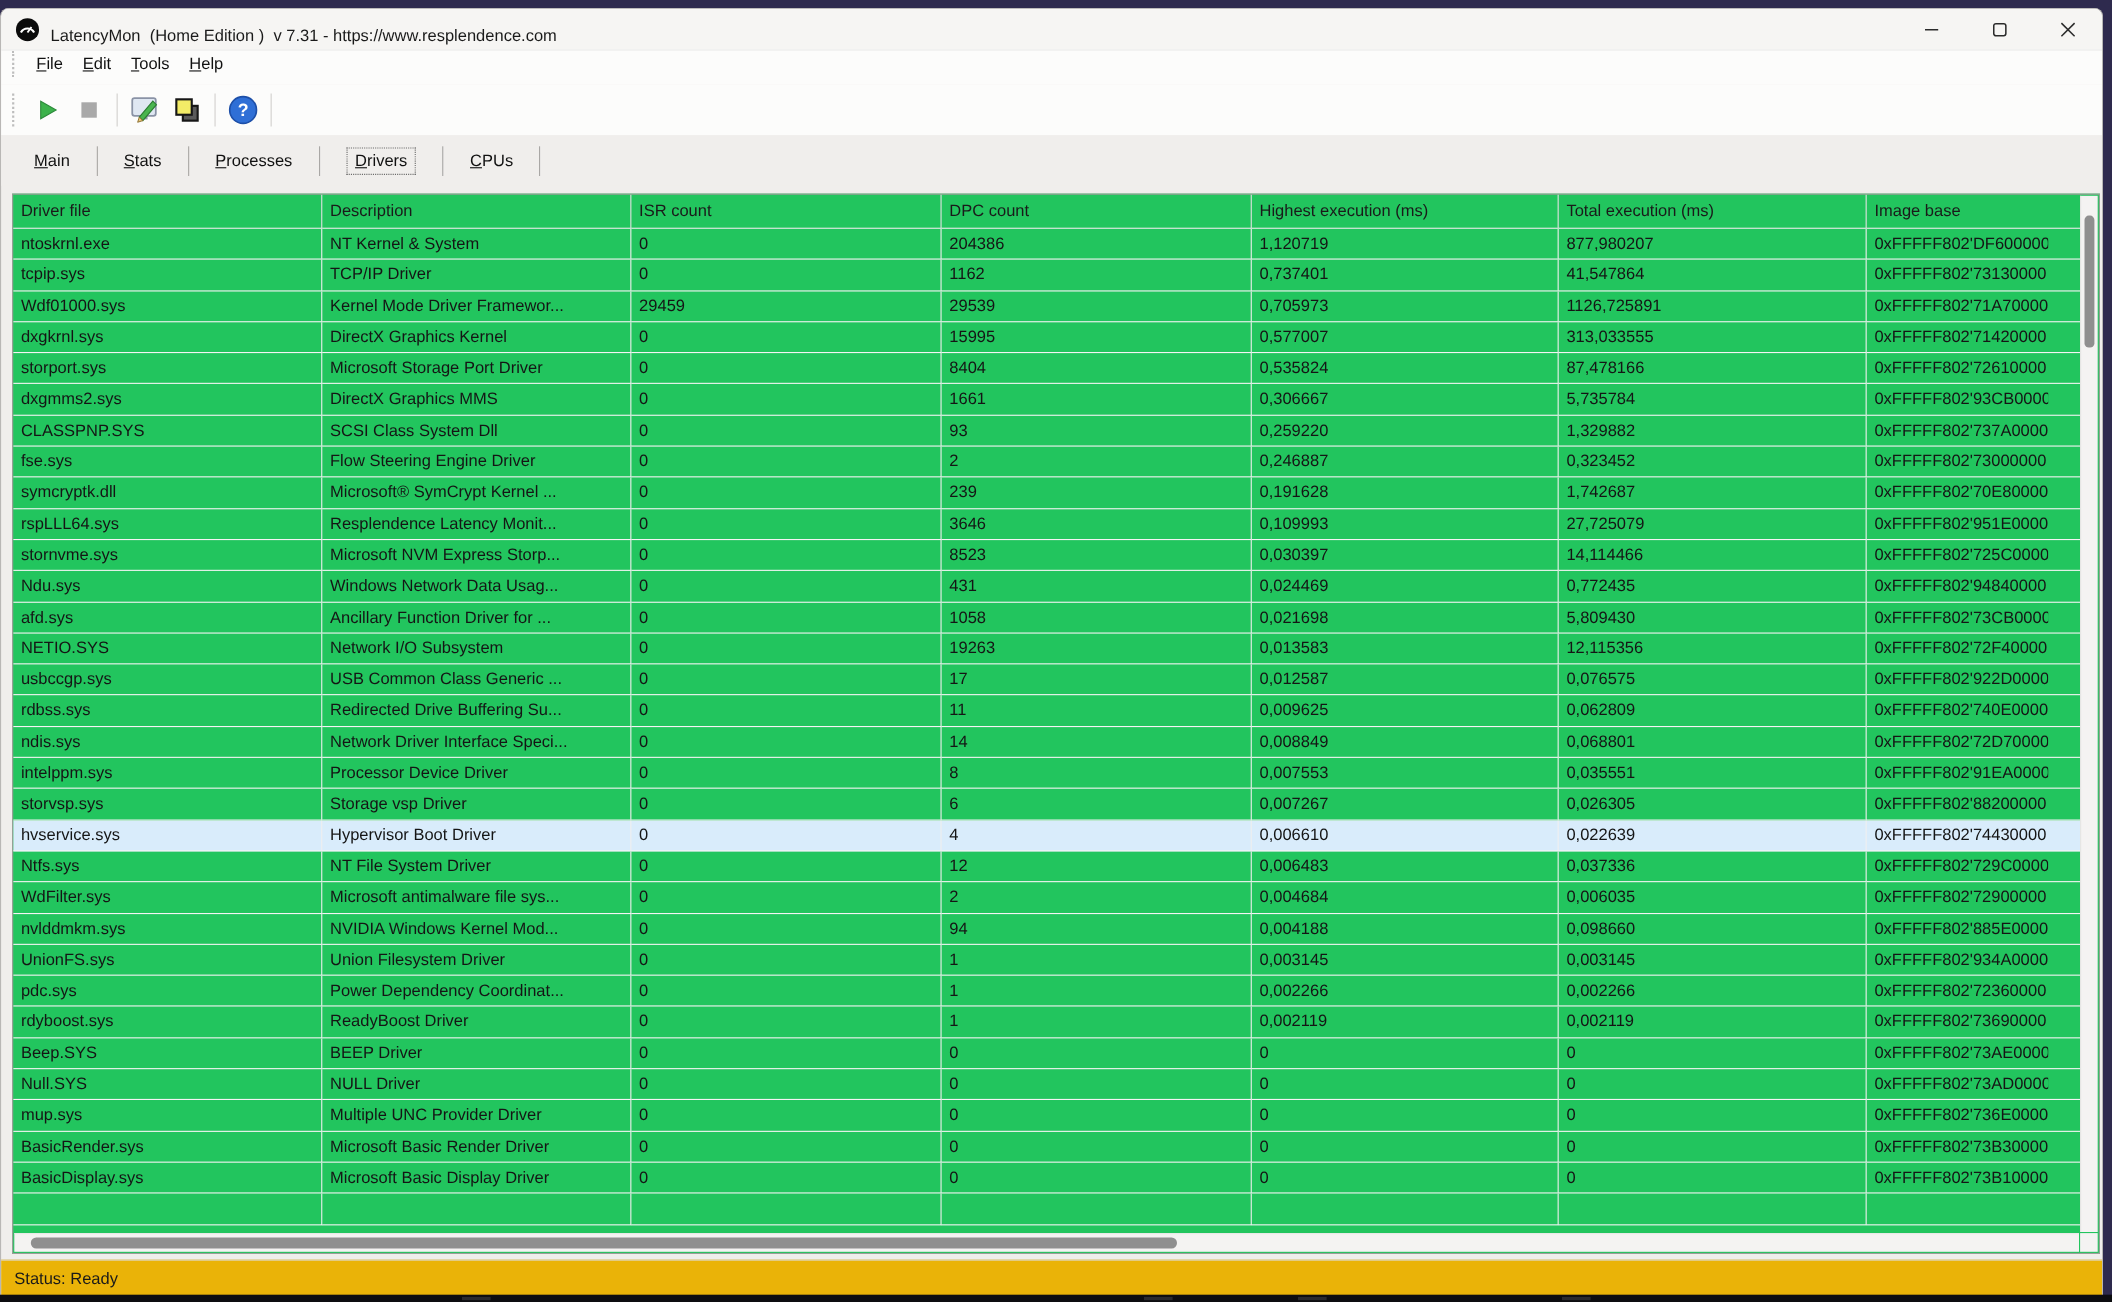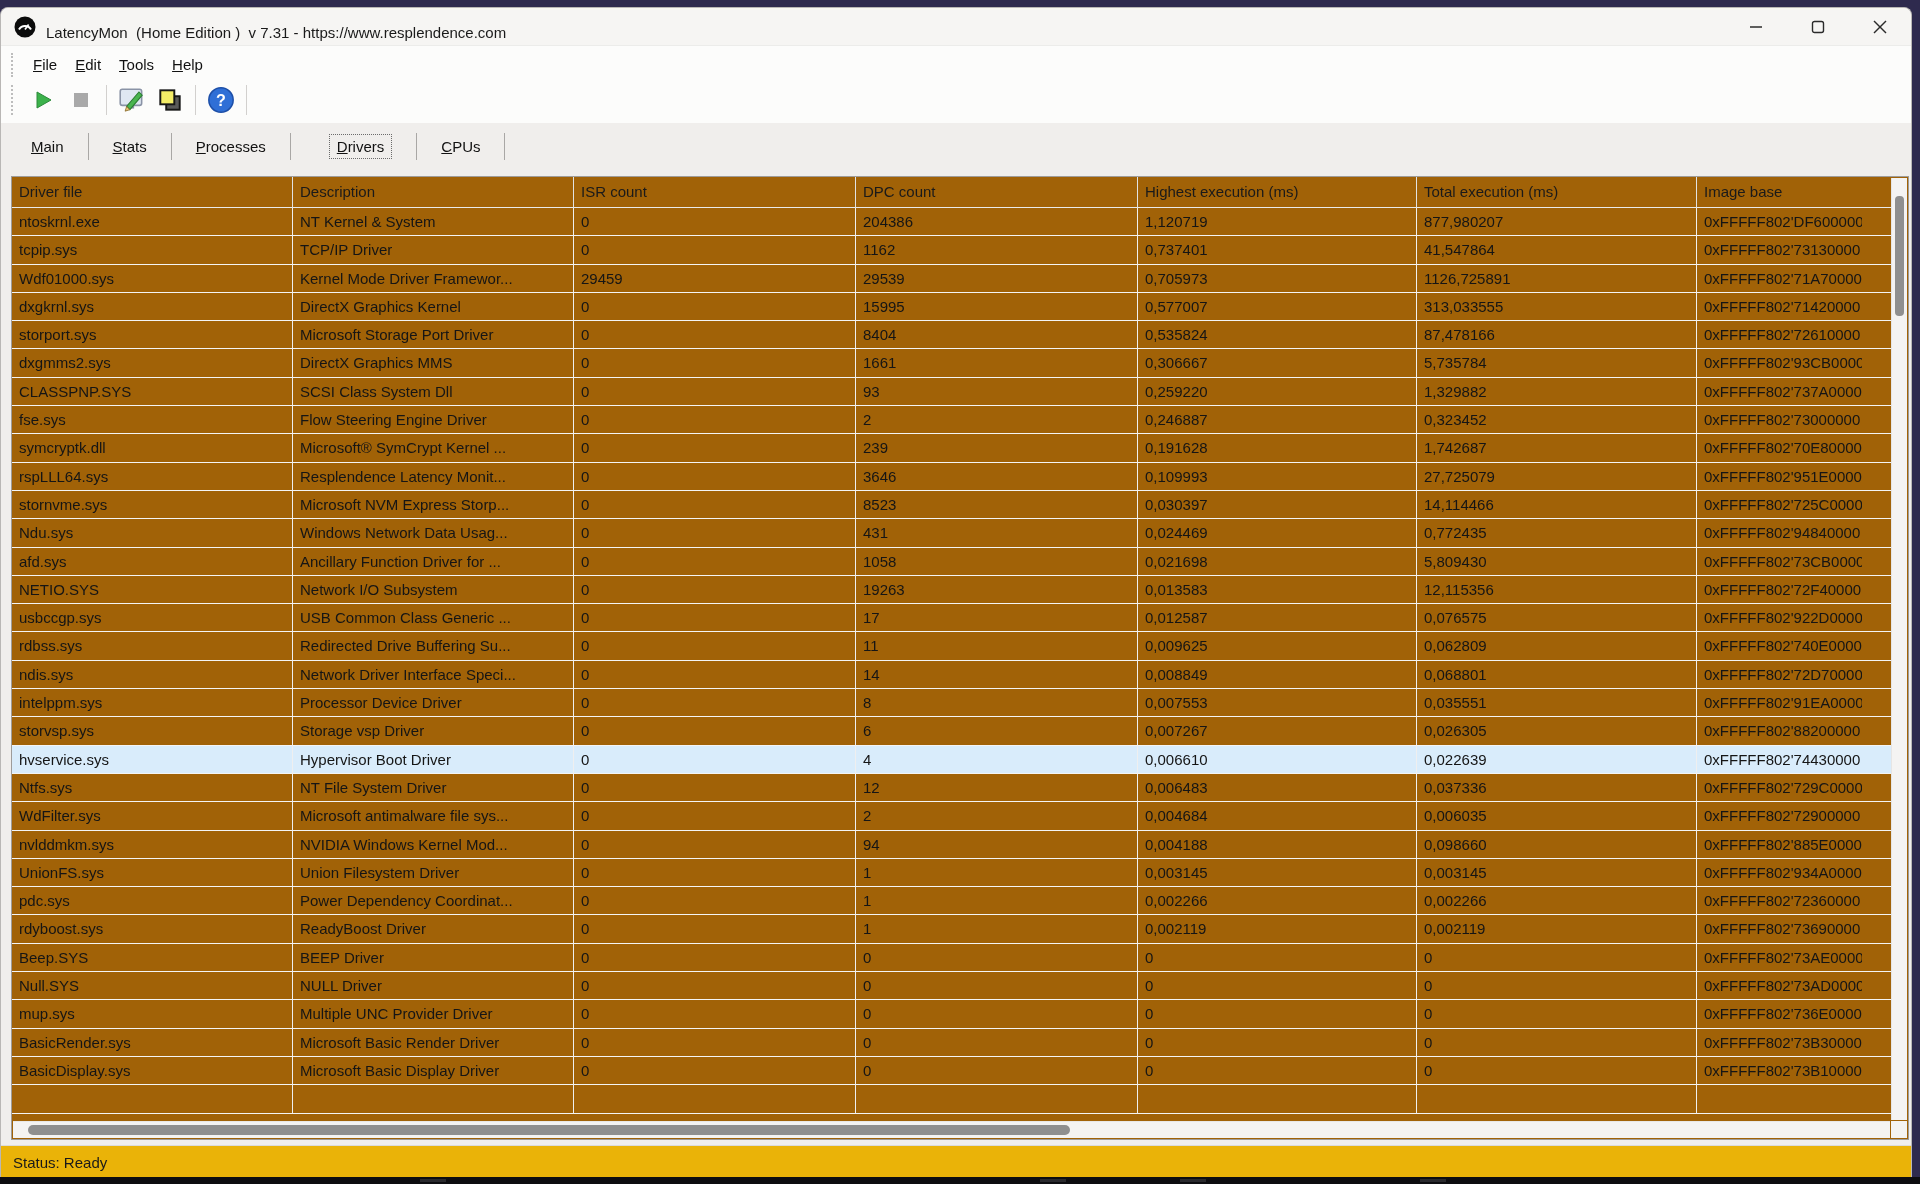--- a/index.html
+++ b/index.html
@@ -14,44 +14,44 @@
   
   .titlebar { position:absolute; left:0; top:0; width:100%; height:37px; background:#f6f5f3;
               display:flex; align-items:center; padding-left:13px; }
   .app-icon { width:22px; height:22px; margin-right:10px; flex:0 0 auto; }
   .title-text { font-size:15px; color:#1a1a1a; white-space:pre;margin-top:12px; }
   .win-controls { position:absolute; right:0; top:0; height:37px; display:flex; }
   .wbtn { width:62px; height:37px; display:flex; align-items:center; justify-content:center; }
 
   
   .menubar { position:absolute; left:0; top:37px; width:100%; height:32px; background:#fcfcfb;
-             display:flex; align-items:flex-end; padding-left:10px; border-top:1px solid #ececea; }
+             display:flex; align-items:flex-start; padding-left:10px; border-top:1px solid #ececea; }
   .gripper { width:4px; height:24px; border-left:2px dotted #bdbdbd; margin-right:9px; }
   .menu-item { font-size:15px; color:#111; padding:4px 9px; }
   .menu-item::first-letter { text-decoration:underline; }
 
   
   .toolbar { position:absolute; left:0; top:69px; width:100%; height:46px; background:#fcfcfb;
              display:flex; align-items:center; padding-left:10px; }
   .toolbar .gripper { height:30px; }
   .tbtn { width:38px; height:38px; display:flex; align-items:center; justify-content:center; }
   .tsep { width:1px; height:30px; background:#d2d0ce; margin:0 6px; }
 
   
   .tabbar { position:absolute; left:0; top:115px; width:100%; height:46px; background:#f0eeec;
             display:flex; align-items:center; padding-left:6px; }
   .tab { font-size:15px; color:#111; text-align:center; padding:0 24px; }
   .tab-label { display:inline-block; }
   .tab-label::first-letter { text-decoration:underline; }
-  .tab.selected .tab-label { border:1px dotted #6b6b6b; padding:3px 7px;margin-left:14px; }
+  .tab.selected .tab-label { border:1px dotted #6b6b6b; padding:3px 7px; }
   .tabdiv { width:1px; height:27px; background:#a9a7a5; }
 
   
   .tablewrap { position:absolute; left:10px; top:168px; width:1898px; height:964px;
-               background:#a16207; border:1px solid #9e9c9a; }
+               background:#22c55e; border:1px solid #9e9c9a; }
   .thead { display:grid; grid-template-columns:281px 281px 282px 282px 279px 280px 1fr;
            width:calc(100% - 17px); }
   .th { height:31px; line-height:30px; font-size:15px; color:#1a1a1a; padding:0 6px 0 7px;
         white-space:nowrap; overflow:hidden; border-right:1px solid #e2e2e2; border-bottom:1px solid #eaeaea; }
   .th:last-child { border-right:none; }
   .tbody { height:913px; overflow:hidden; }
   .tr { display:grid; grid-template-columns:281px 281px 282px 282px 279px 280px 1fr;
         width:calc(100% - 17px); }
   .tr.sel { background:#d9ecfb; }
   .td { height:28.3px; line-height:28.3px; font-size:15px; color:#151515; padding:0 6px 0 7px;

